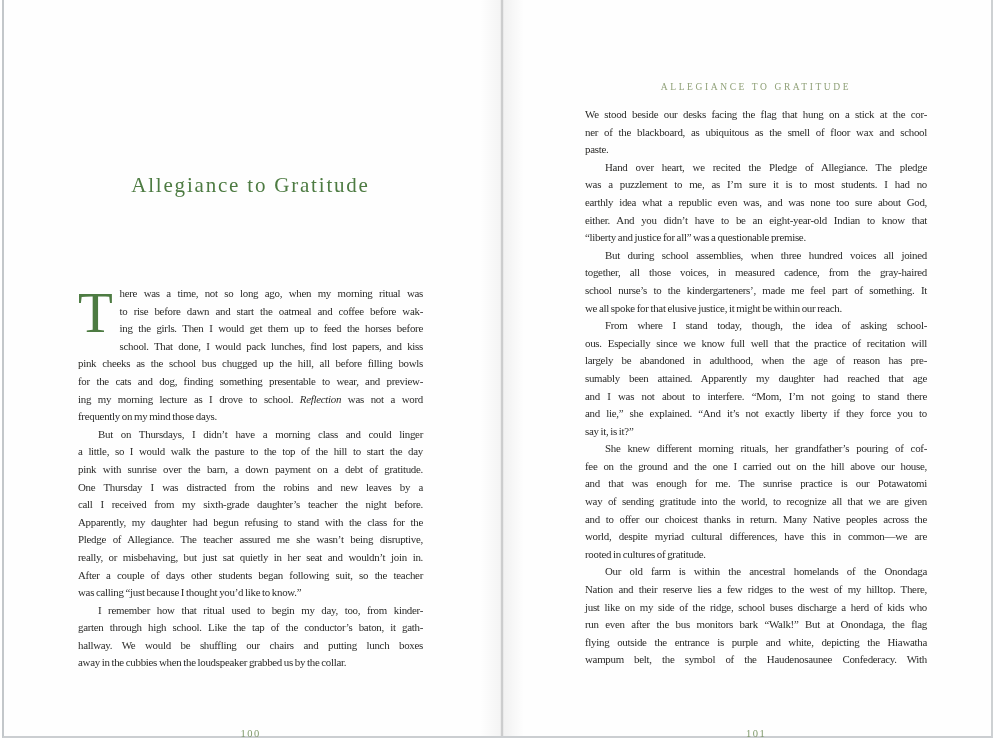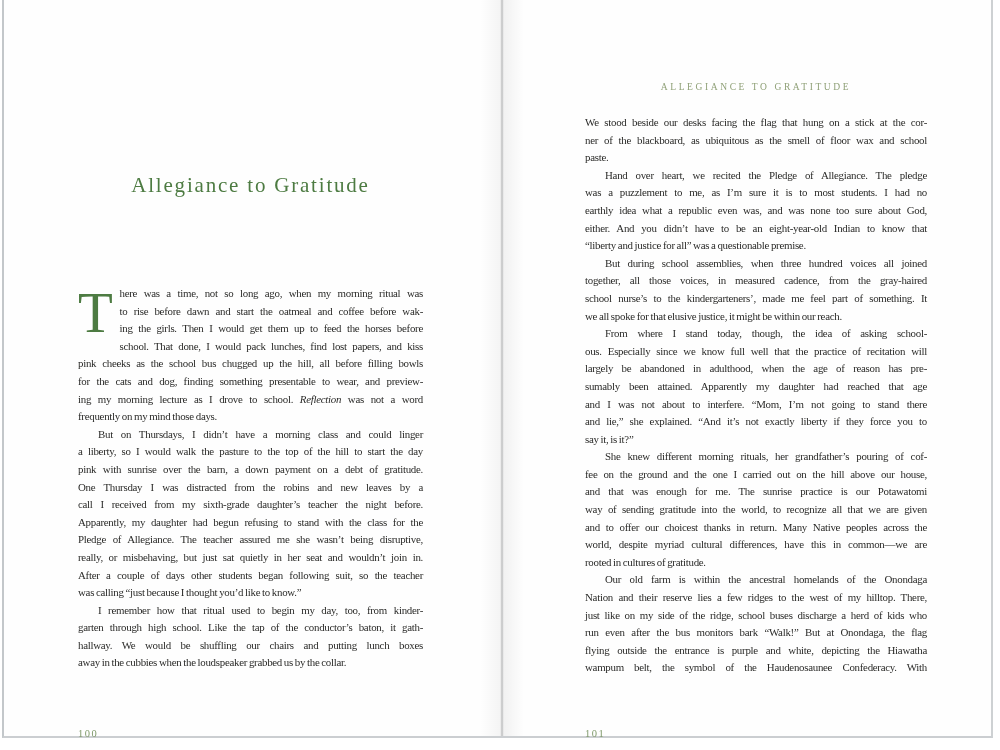--- a/index.html
+++ b/index.html
@@ -54,21 +54,21 @@
   .body-text {
     position: absolute;
     left: 0; right: 0;
     font-size: 10.9px;
     line-height: 17.6px;
     letter-spacing: -0.28px;
     word-spacing: -0.6px;
     color: #2a2a28;
   }
   .left-body  { top: 243px; }
-  .right-body { top: 72px; }
+  .right-body { top: 64px; }
 
   .line {
     text-align: justify;
     text-align-last: justify;
     -moz-text-align-last: justify;
   }
   .para > .line:last-child { text-align-last: left; -moz-text-align-last: left; }
   .para.justify-all > .line:last-child { text-align-last: justify; -moz-text-align-last: justify; }
   .para.indent > .line:first-child { text-indent: 20px; }
 
@@ -76,21 +76,21 @@
     float: left;
     color: #4d7b42;
     font-size: 57px;
     line-height: 50px;
     height: 50px;
     margin: 3px 7px 0 0;
   }
   .page-number {
     position: absolute;
     top: 686px; left: 0; right: 0;
-    text-align: left;
+    text-align: center;
     font-size: 10.5px;
     letter-spacing: 1.5px;
     color: #7f996a;
   }
 </style>
 </head>
 <body>
 
 <div class="spread">
 
@@ -103,21 +103,21 @@
           <div class="line">to rise before dawn and start the oatmeal and coffee before wak-</div>
           <div class="line">ing the girls. Then I would get them up to feed the horses before</div>
           <div class="line">school. That done, I would pack lunches, find lost papers, and kiss</div>
           <div class="line">pink cheeks as the school bus chugged up the hill, all before filling bowls</div>
           <div class="line">for the cats and dog, finding something presentable to wear, and preview-</div>
           <div class="line">ing my morning lecture as I drove to school. <i>Reflection</i> was not a word</div>
           <div class="line">frequently on my mind those days.</div>
         </div>
         <div class="para indent">
           <div class="line">But on Thursdays, I didn’t have a morning class and could linger</div>
-          <div class="line">a liberty, so I would walk the pasture to the top of the hill to start the day</div>
+          <div class="line">a little, so I would walk the pasture to the top of the hill to start the day</div>
           <div class="line">pink with sunrise over the barn, a down payment on a debt of gratitude.</div>
           <div class="line">One Thursday I was distracted from the robins and new leaves by a</div>
           <div class="line">call I received from my sixth-grade daughter’s teacher the night before.</div>
           <div class="line">Apparently, my daughter had begun refusing to stand with the class for the</div>
           <div class="line">Pledge of Allegiance. The teacher assured me she wasn’t being disruptive,</div>
           <div class="line">really, or misbehaving, but just sat quietly in her seat and wouldn’t join in.</div>
           <div class="line">After a couple of days other students began following suit, so the teacher</div>
           <div class="line">was calling “just because I thought you’d like to know.”</div>
         </div>
         <div class="para indent">

